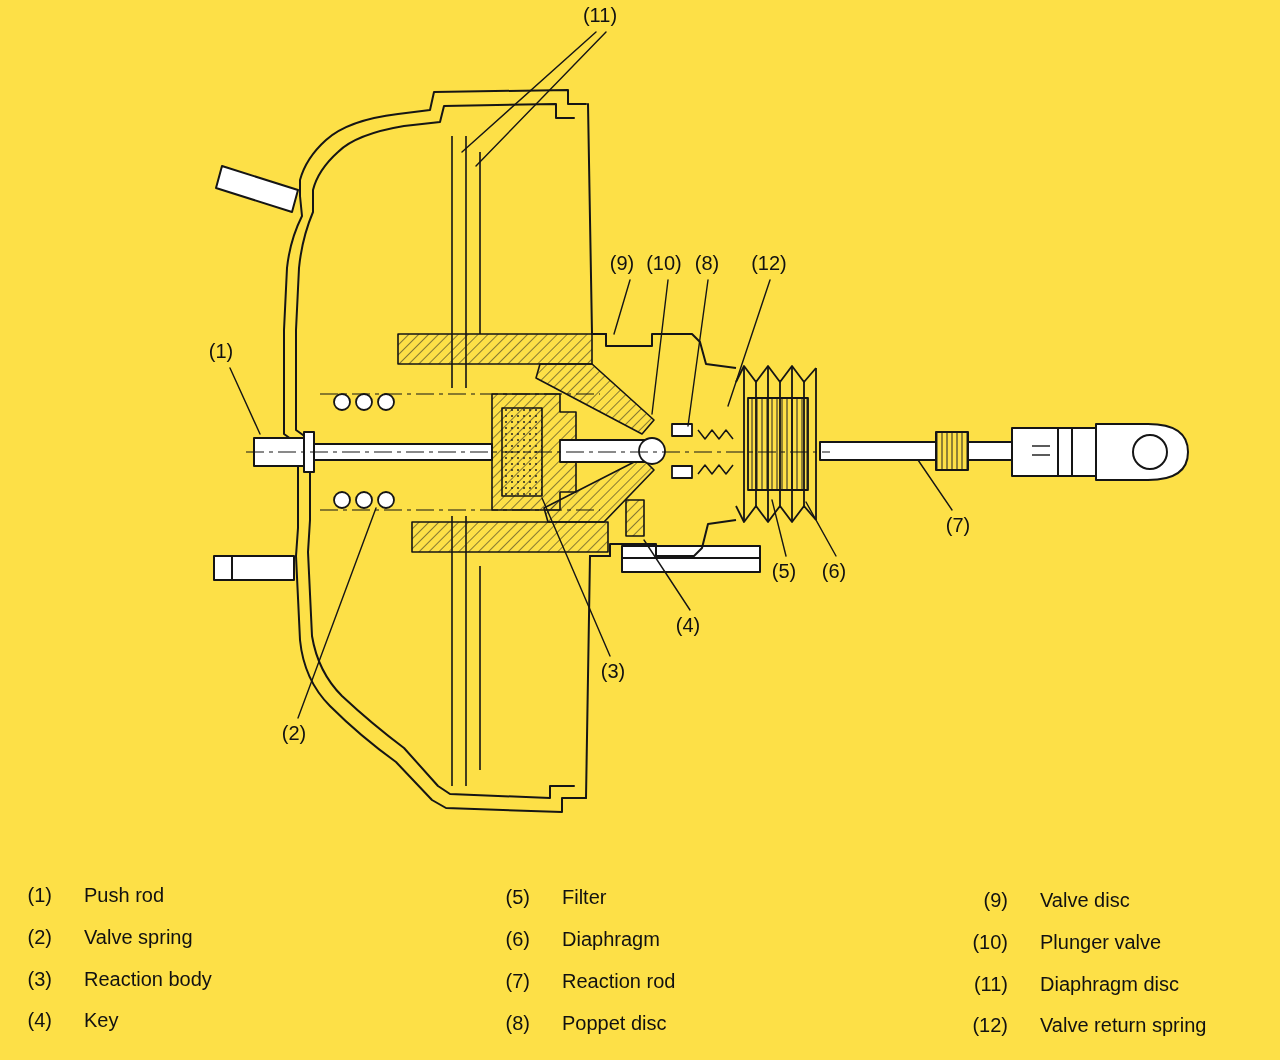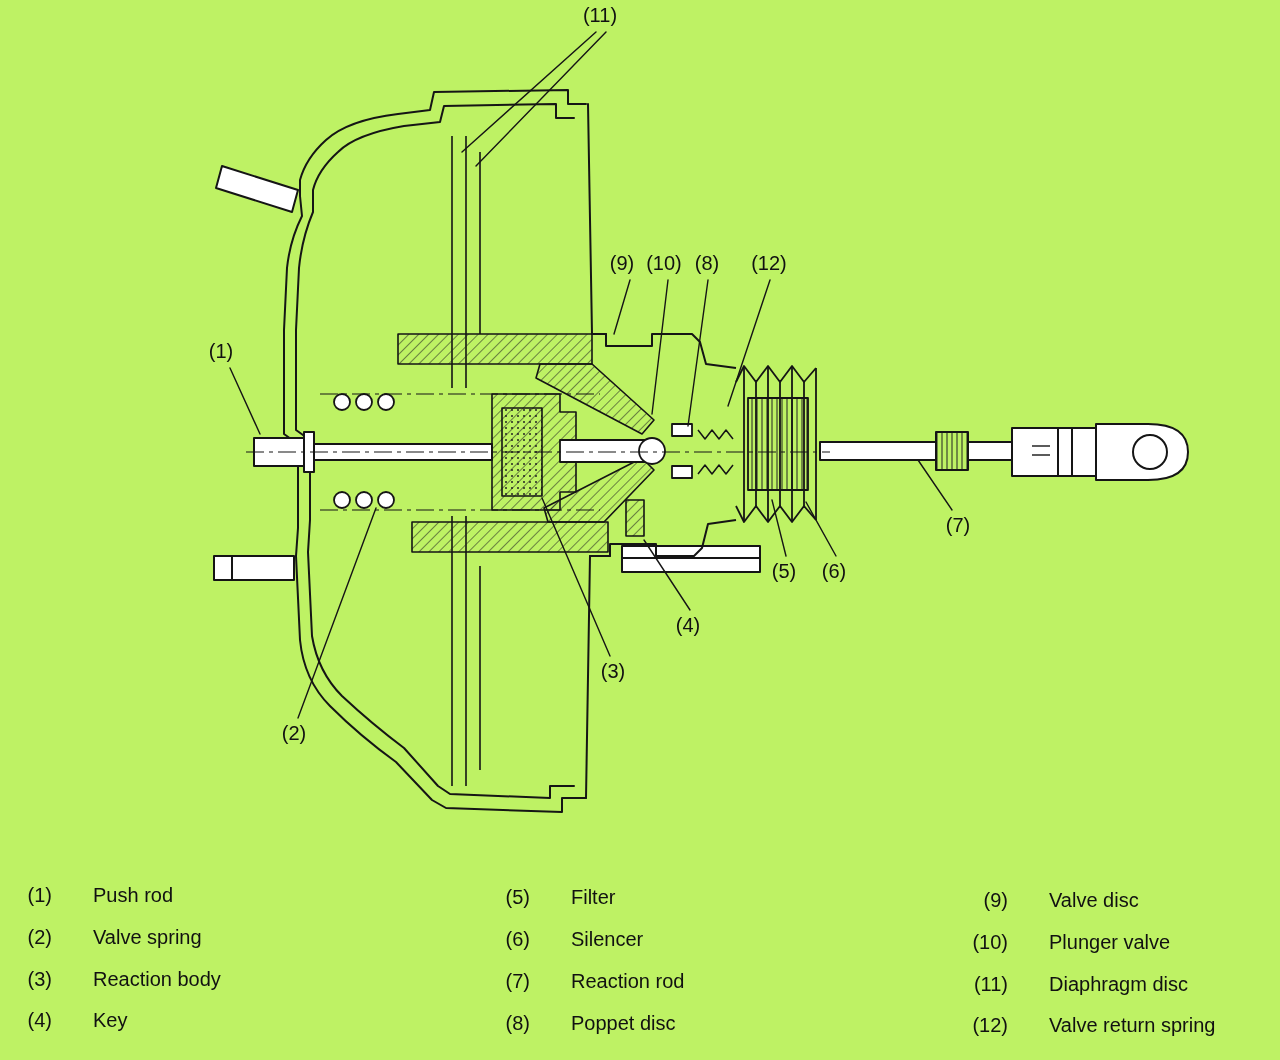--- a/index.html
+++ b/index.html
@@ -1,31 +1,31 @@
 <!DOCTYPE html>
 <html><head>
 <meta charset="utf-8">
 <style>
   html,body{margin:0;padding:0;background:#fff;}
   .page{
-    position:relative;width:1280px;height:1060px;background:#bef264;
+    position:relative;width:1280px;height:1060px;background:#fde047;
     font-family:"Liberation Sans",sans-serif;color:#111;overflow:hidden;
   }
   .drawing{position:absolute;left:0;top:0;}
   .co{
     position:absolute;transform:translateX(-50%);
     font-size:20px;font-weight:500;white-space:nowrap;color:#111;
   }
   .lrow{
     position:absolute;display:flex;align-items:baseline;
     font-size:20px;font-weight:500;color:#111;
   }
   .lnum{width:46px;text-align:right;flex:0 0 auto;}
   .lrow.wide .lnum{width:62px;}
-  .llabel{margin-left:41px;white-space:nowrap;}
+  .llabel{margin-left:32px;white-space:nowrap;}
 </style>
 </head>
 <body>
 
 <div class="page">
 
   <svg class="drawing" width="1280" height="850" viewBox="0 0 1280 850">
     <defs>
       <pattern id="hatch" patternUnits="userSpaceOnUse" width="7" height="7" patternTransform="rotate(45)">
         <line x1="0" y1="0" x2="0" y2="7" stroke="#222" stroke-width="1.1"></line>
@@ -187,21 +187,21 @@
       <span class="lnum">(4)</span>
       <span class="llabel">Key</span>
     </div>
 
     <div class="lrow" style="left:484px;top:886px">
       <span class="lnum">(5)</span>
       <span class="llabel">Filter</span>
     </div>
     <div class="lrow" style="left:484px;top:928px">
       <span class="lnum">(6)</span>
-      <span class="llabel">Silencer</span>
+      <span class="llabel">Diaphragm</span>
     </div>
     <div class="lrow" style="left:484px;top:970px">
       <span class="lnum">(7)</span>
       <span class="llabel">Reaction rod</span>
     </div>
     <div class="lrow" style="left:484px;top:1012px">
       <span class="lnum">(8)</span>
       <span class="llabel">Poppet disc</span>
     </div>
 

